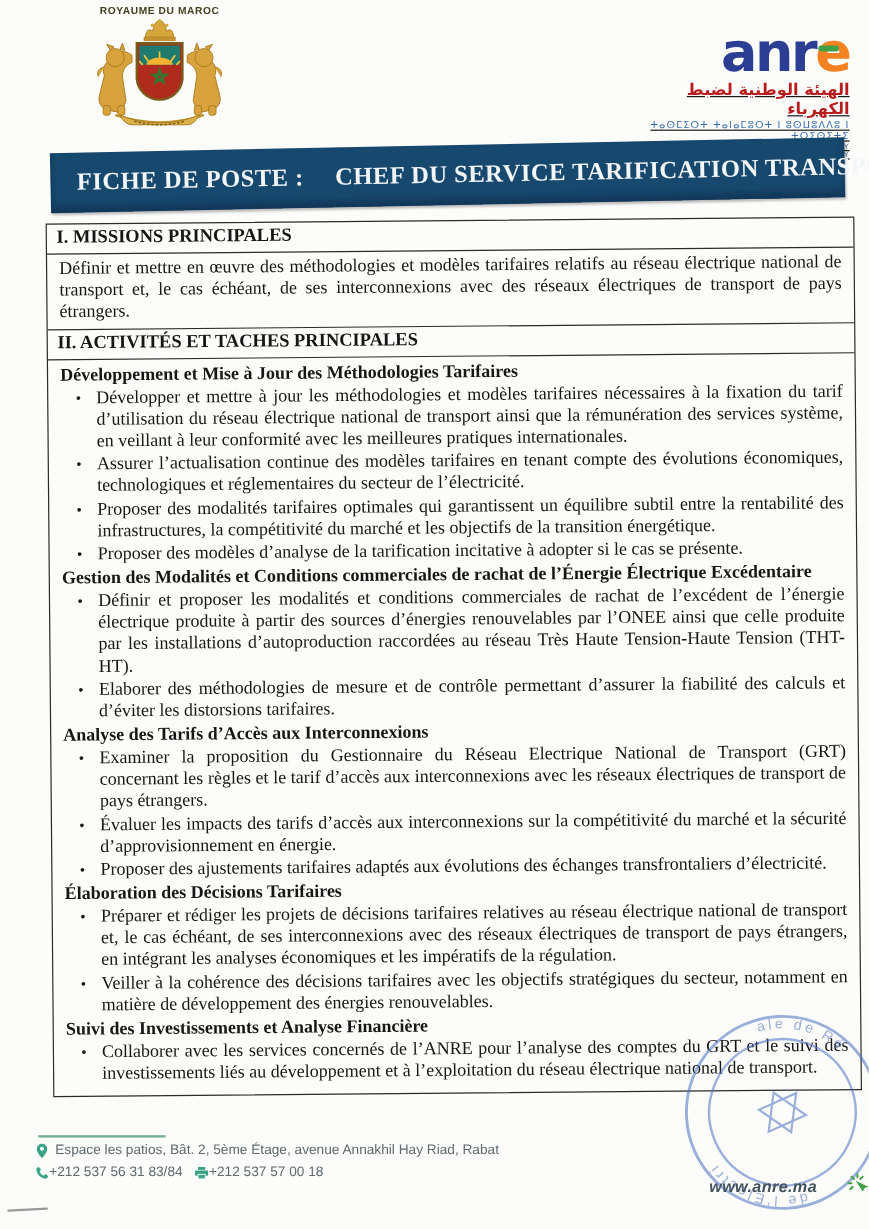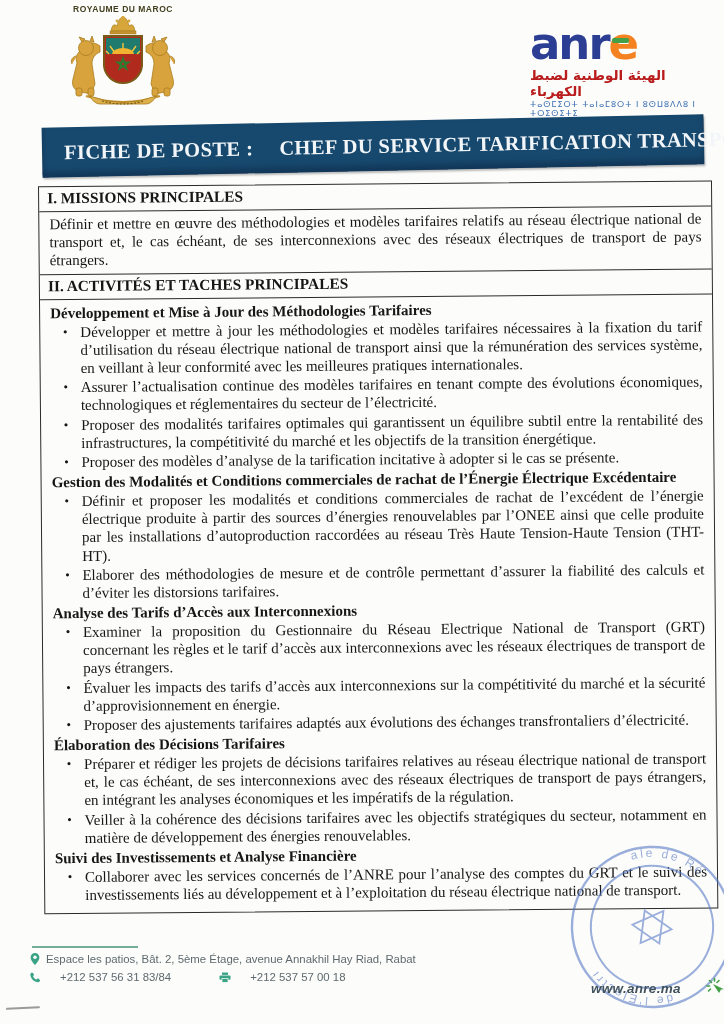--- a/index.html
+++ b/index.html
@@ -2,27 +2,27 @@
 <html><head>
 <meta charset="utf-8">
 <style>
   html,body{margin:0;padding:0;}
   body{
     width:724px;height:1024px;position:relative;overflow:hidden;
     background:#fcfcfb;color:#1a1a1a;
     font-family:"Liberation Serif", serif;
   }
   
-  .crest-wrap{position:absolute;left:48px;top:4px;width:150px;text-align:center;}
+  .crest-wrap{position:absolute;left:58px;top:4px;width:150px;text-align:center;}
   .crest-label{
     font-family:"Liberation Sans", sans-serif;font-size:8.5px;font-weight:bold;
     color:#44401f;letter-spacing:.5px;white-space:nowrap;
   }
   .crest-svg{display:block;margin:2px auto 0;}
-  .anre-logo{position:absolute;right:16px;top:24px;width:178px;text-align:left;}
+  .anre-logo{position:absolute;right:16px;top:24px;width:178px;text-align:right;text-decoration:underline;}
   .anre-word{
     font-family:"DejaVu Sans", sans-serif;font-weight:bold;font-size:45px;line-height:40px;
     letter-spacing:-2px;color:#2c3e94;position:relative;display:inline-block;
   }
   .anre-word .e{color:#f58220;position:relative;}
   .anre-word .e::after{
     content:"";position:absolute;left:3px;top:21px;width:17px;height:5px;
     background:#43a047;border-radius:2px;
   }
   .anre-ar{color:#b91c1c;font-weight:bold;font-size:13.5px;margin-top:3px;
@@ -55,21 +55,21 @@
   .bullet .bt{flex:1;}
   
   .stamp{position:absolute;left:552px;top:827px;opacity:.55;pointer-events:none;}
   
   .footer-line{position:absolute;left:32px;top:946px;width:106px;border-top:2px solid #5ca183;opacity:.85;}
   .f-row{
     position:absolute;font-family:Liberation Sans, sans-serif;font-size:11.4px;color:#5f6a6e;
     display:flex;align-items:center;gap:6px;white-space:nowrap;
   }
   .f-addr{left:30px;top:953px;}
-  .f-tel{left:30px;top:971px;gap:19px;}
+  .f-tel{left:30px;top:971px;gap:0;}
   .f-tel .sep{width:10px;}
   .f-ico{flex:none;display:inline-flex;}
   .website{
     position:absolute;left:591px;top:977px;display:flex;align-items:center;gap:24px;
     font-family:"Liberation Sans", sans-serif;font-weight:bold;font-size:13.5px;
     color:#41525c;letter-spacing:.3px;font-style:italic;
   }
   .artifact{position:absolute;left:6px;top:1007px;width:34px;height:2px;background:#9a9a9a;transform:rotate(-3deg);border-radius:1px;}
 </style>
 </head>

